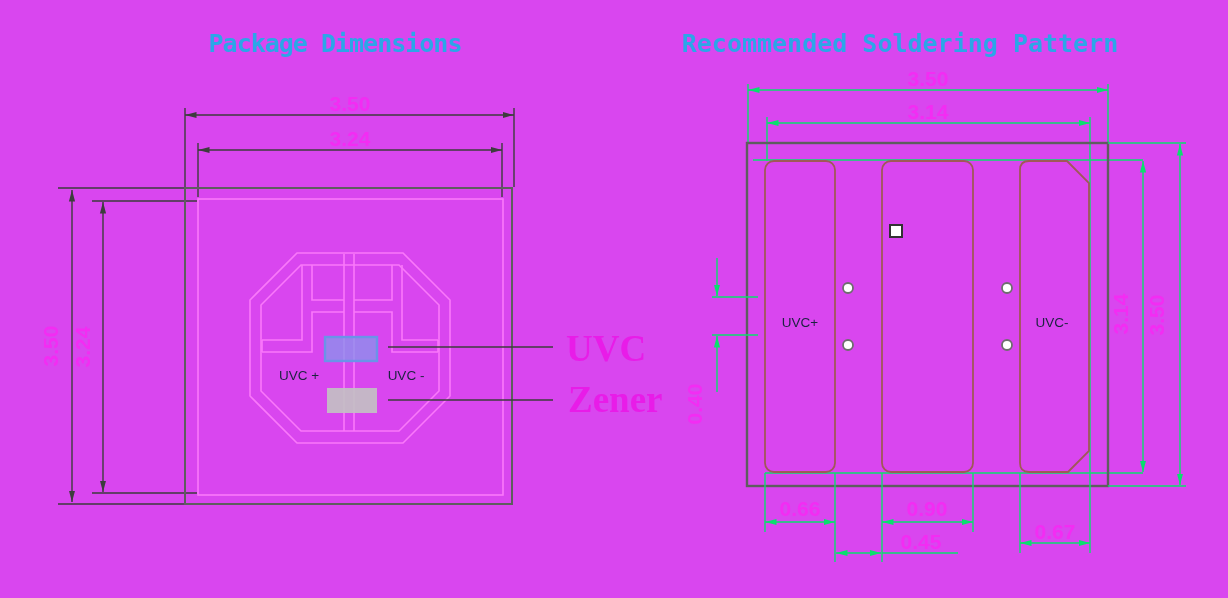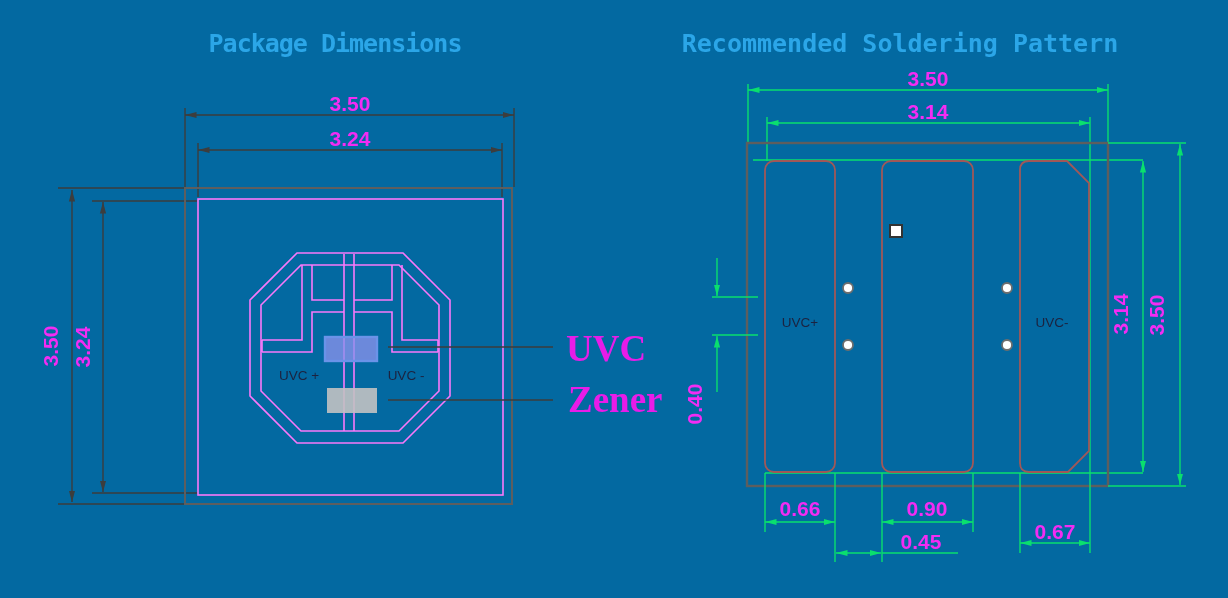--- a/index.html
+++ b/index.html
@@ -1,16 +1,16 @@
 <!DOCTYPE html>
 <html><head>
 <meta charset="utf-8">
 <style>
   html,body { margin:0; padding:0; background:#ffffff; }
-  #canvas { position:relative; width:1228px; height:598px; background:#0369a1; overflow:hidden;
+  #canvas { position:relative; width:1228px; height:598px; background:#d946ef; overflow:hidden;
             font-family:"Liberation Sans", sans-serif; }
   svg { position:absolute; left:0; top:0; }
 
   
   .db  { stroke:#3d3d3d; stroke-width:1.4; fill:none; }           
   .dg  { stroke:#0adf6e; stroke-width:1.4; fill:none; }           
   .mag { stroke:#fa78fa; stroke-width:1.6; fill:none; }           
   .pad { stroke:#a05858; stroke-width:1.8; fill:none; }           
   .pkgL{ stroke:#5e5e5e; stroke-width:2;   fill:none; }
   .pkgR{ stroke:#5e5e5e; stroke-width:2.4; fill:none; }

